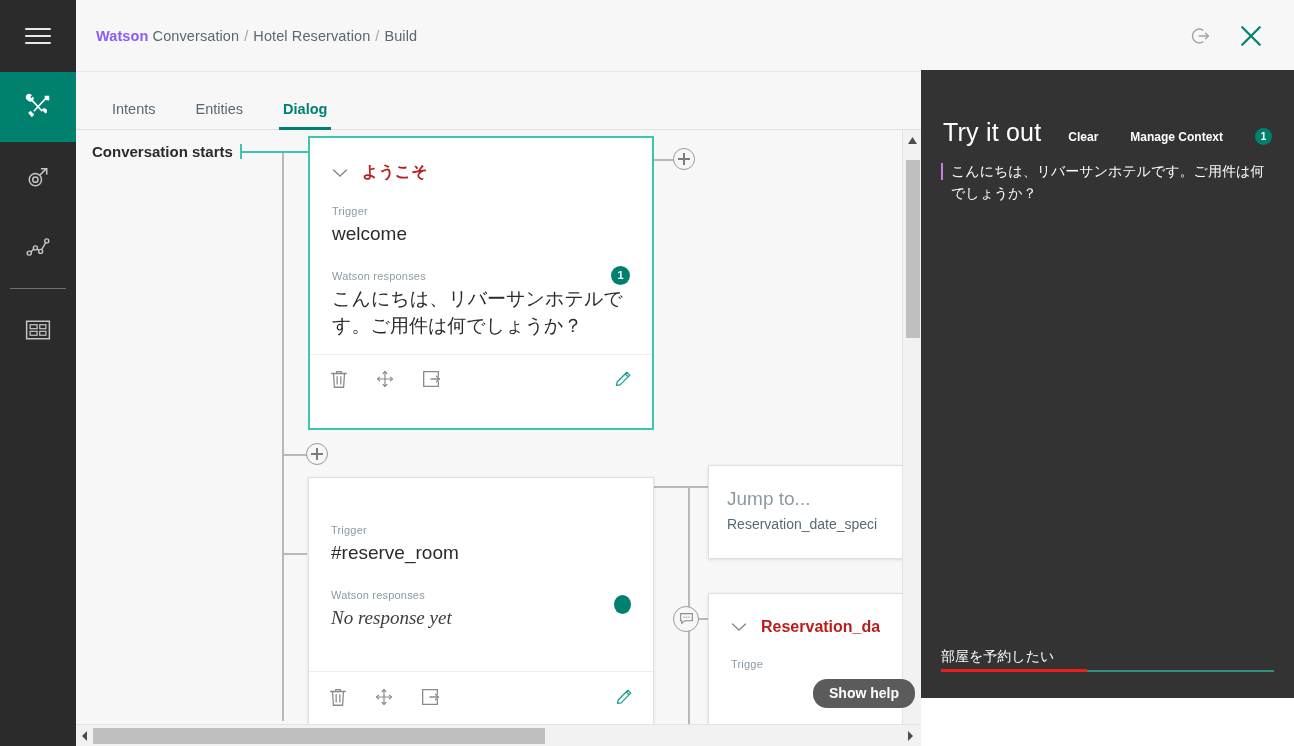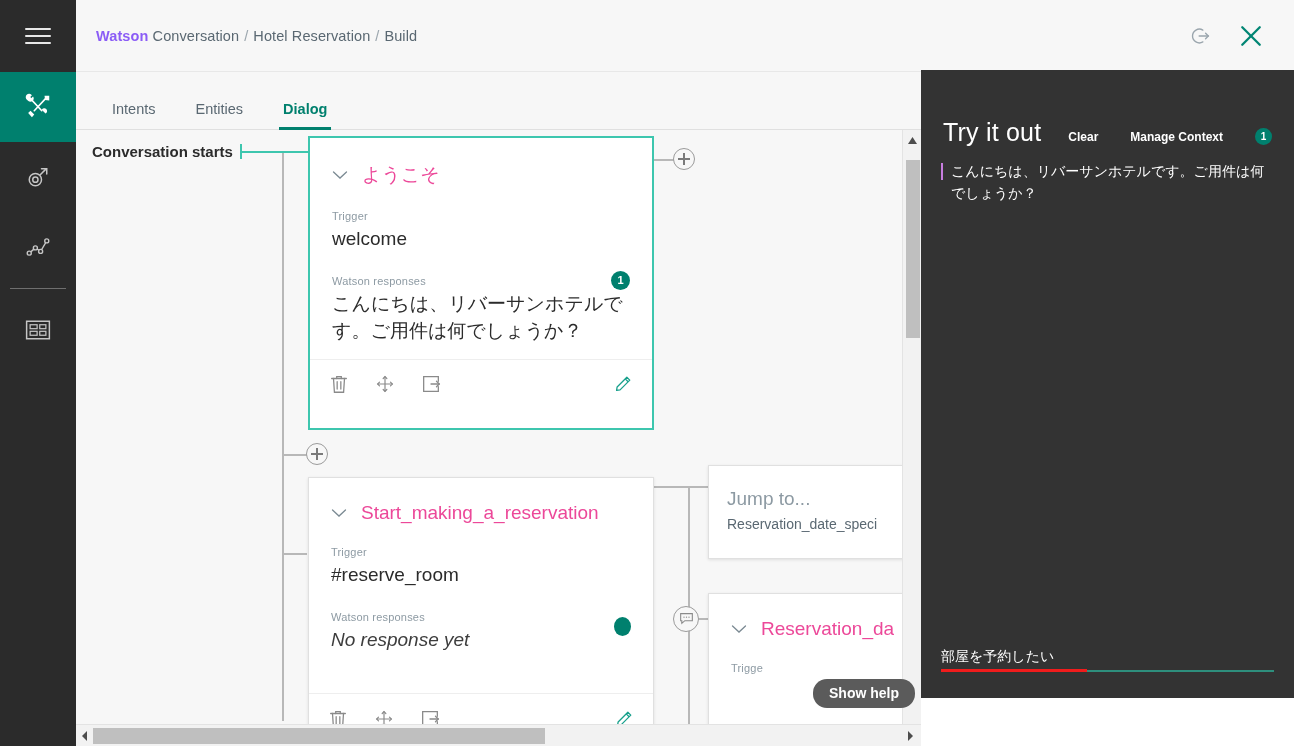--- a/index.html
+++ b/index.html
@@ -99,28 +99,28 @@
   
   .node {
     position: absolute; background: #fff; border: 1px solid #e0e0e0;
     box-shadow: 0 1px 3px rgba(0,0,0,.10);
   }
   .node.selected { border: 2px solid #3dc6ae; box-shadow: none; }
   .node-body { padding: 24px 22px 14px; }
   .node-title-row { display: flex; align-items: center; gap: 14px; }
   .chev { width: 16px; height: 10px; flex: none; }
   .node-title {
-    font-size: 19px; color: #ec4899; font-weight: normal;
+    font-size: 16px; color: #b91c1c; font-weight: bold;
     white-space: nowrap; overflow: hidden;
   }
   .node-label {
     font-size: 11px; color: #8d9aa3; margin-top: 22px; letter-spacing: .2px;
   }
   .node-value { font-size: 19px; color: #2b2b2b; margin-top: 3px; line-height: 1.45; }
-  .node-value.ital { font-style: italic; color: #3d3d3d; }
+  .node-value.ital { font-style: italic; color: #3d3d3d; font-family: Liberation Serif, serif; }
   .node-resp-row { position: relative; }
   .badge-num {
     position: absolute; right: 0; top: -4px; width: 19px; height: 19px;
     border-radius: 50%; background: #00806e; color: #fff;
     font-size: 11px; font-weight: bold; display: flex;
     align-items: center; justify-content: center;
   }
   .badge-dot {
     position: absolute; right: 0; top: 6px; width: 17px; height: 19px;
     border-radius: 50%; background: #00806e;
@@ -387,26 +387,20 @@
             <g stroke="#18a08c" stroke-width="1.4" fill="none" stroke-linejoin="round">
               <path d="M5 19 L5.6 15.2 L16.2 4.6 L19.4 7.8 L8.8 18.4 Z"></path>
               <path d="M14.4 6.4 L17.6 9.6"></path>
             </g>
           </svg>
         </div>
       </div>
 
       <div class="node" style="left:232px; top:347px; width:346px; height:290px;">
         <div class="node-body">
-          <div class="node-title-row">
-            <svg class="chev" viewBox="0 0 16 10">
-              <path d="M1.5 2 L8 8 L14.5 2" stroke="#7b8a93" stroke-width="1.3" fill="none" stroke-linecap="round"></path>
-            </svg>
-            <div class="node-title">Start_making_a_reservation</div>
-          </div>
           <div class="node-label">Trigger</div>
           <div class="node-value">#reserve_room</div>
           <div class="node-resp-row">
             <div class="node-label">Watson responses</div>
             <div class="badge-dot"></div>
             <div class="node-value ital">No response yet</div>
           </div>
         </div>
         <div class="node-footer" style="margin-top:26px;">
           <svg class="nf-icon" viewBox="0 0 24 24">

